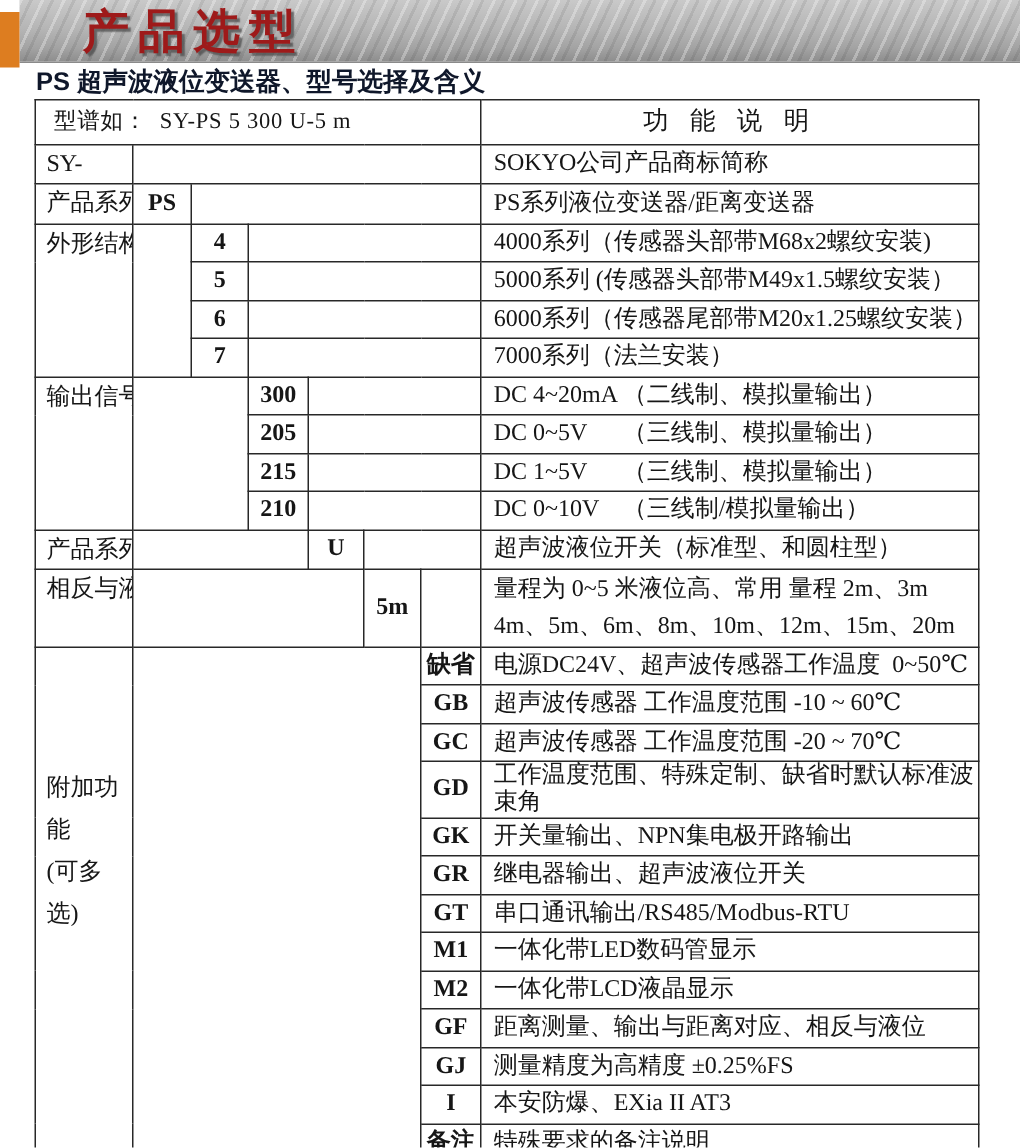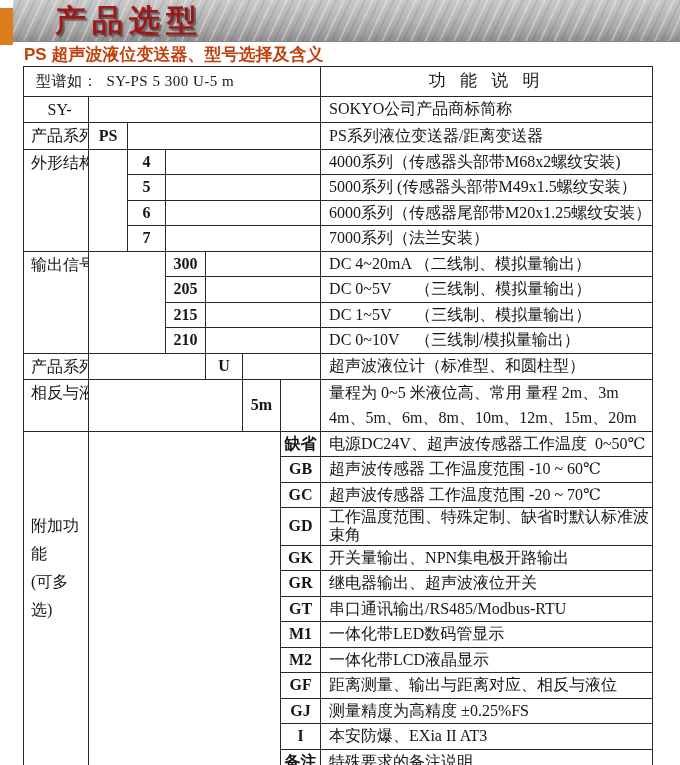--- a/index.html
+++ b/index.html
@@ -32,21 +32,21 @@
     font-weight: 900; font-size: 31px; line-height: 34px;
     letter-spacing: 6px;
     color: #9E1A1A;
     text-shadow: 2px 2px 1px rgba(75,75,75,0.75);
     white-space: nowrap;
   }
   .subtitle {
     position: absolute; left: 24px; top: 45px; margin: 0;
     font-family: "Liberation Sans", sans-serif;
     font-weight: 700; font-size: 17px; line-height: 19px;
-    color: #c2410c;
+    color: #0f172a;
     white-space: nowrap;
   }
   
   table.spec {
     position: absolute; left: 23px; top: 66px;
     width: 629px;
     border-collapse: collapse;
     table-layout: fixed;
   }
   .spec td {
@@ -57,21 +57,21 @@
     font-size: 16px;
     line-height: 1.15;
     color: #161616;
     vertical-align: middle;
     overflow: hidden;
   }
   .spec tr.first td { height: 29.5px; }
   .spec tr.tall  td { height: 51.5px; }
   .spec td.model  { padding-left: 12px; font-size: 15px; white-space: pre; letter-spacing: 0.5px; }
   .spec td.head   { text-align: center; font-size: 17px; letter-spacing: 5px; white-space: pre; margin-top: 32px; }
-  .spec td.label  { padding-left: 7px; vertical-align: top; line-height: 25.5px; white-space: nowrap; text-align: center; }
+  .spec td.label  { padding-left: 7px; vertical-align: top; line-height: 25.5px; white-space: nowrap; }
   .spec td.code   { text-align: center; font-weight: bold; }
   .spec td.desc   { padding-left: 8px; white-space: pre-wrap; margin-top: 47px; }
   .spec tr.tall td.desc { line-height: 25px; }
   .spec td.section{
     vertical-align: top; padding-top: 80px; padding-left: 7px;
     white-space: pre-line; line-height: 28px;
   }
   .spec td.empty  {}
 </style>
 </head>
@@ -151,21 +151,21 @@
       <tr>
         <td class="code">210</td>
         <td colspan="3" class="empty"></td>
         <td class="desc">DC 0~10V    （三线制/模拟量输出）</td>
       </tr>
       <tr>
         <td class="label">产品系列</td>
         <td colspan="3" class="empty"></td>
         <td class="code">U</td>
         <td colspan="2" class="empty"></td>
-        <td class="desc">超声波液位计（标准型、和圆柱型）</td>
+        <td class="desc">超声波液位开关（标准型、和圆柱型）</td>
       </tr>
       <tr class="tall">
         <td class="label">相反与液位</td>
         <td colspan="4" class="empty"></td>
         <td class="code">5m</td>
         <td class="empty"></td>
         <td class="desc">量程为 0~5 米液位高、常用 量程 2m、3m
 4m、5m、6m、8m、10m、12m、15m、20m</td>
       </tr>
       <tr>

